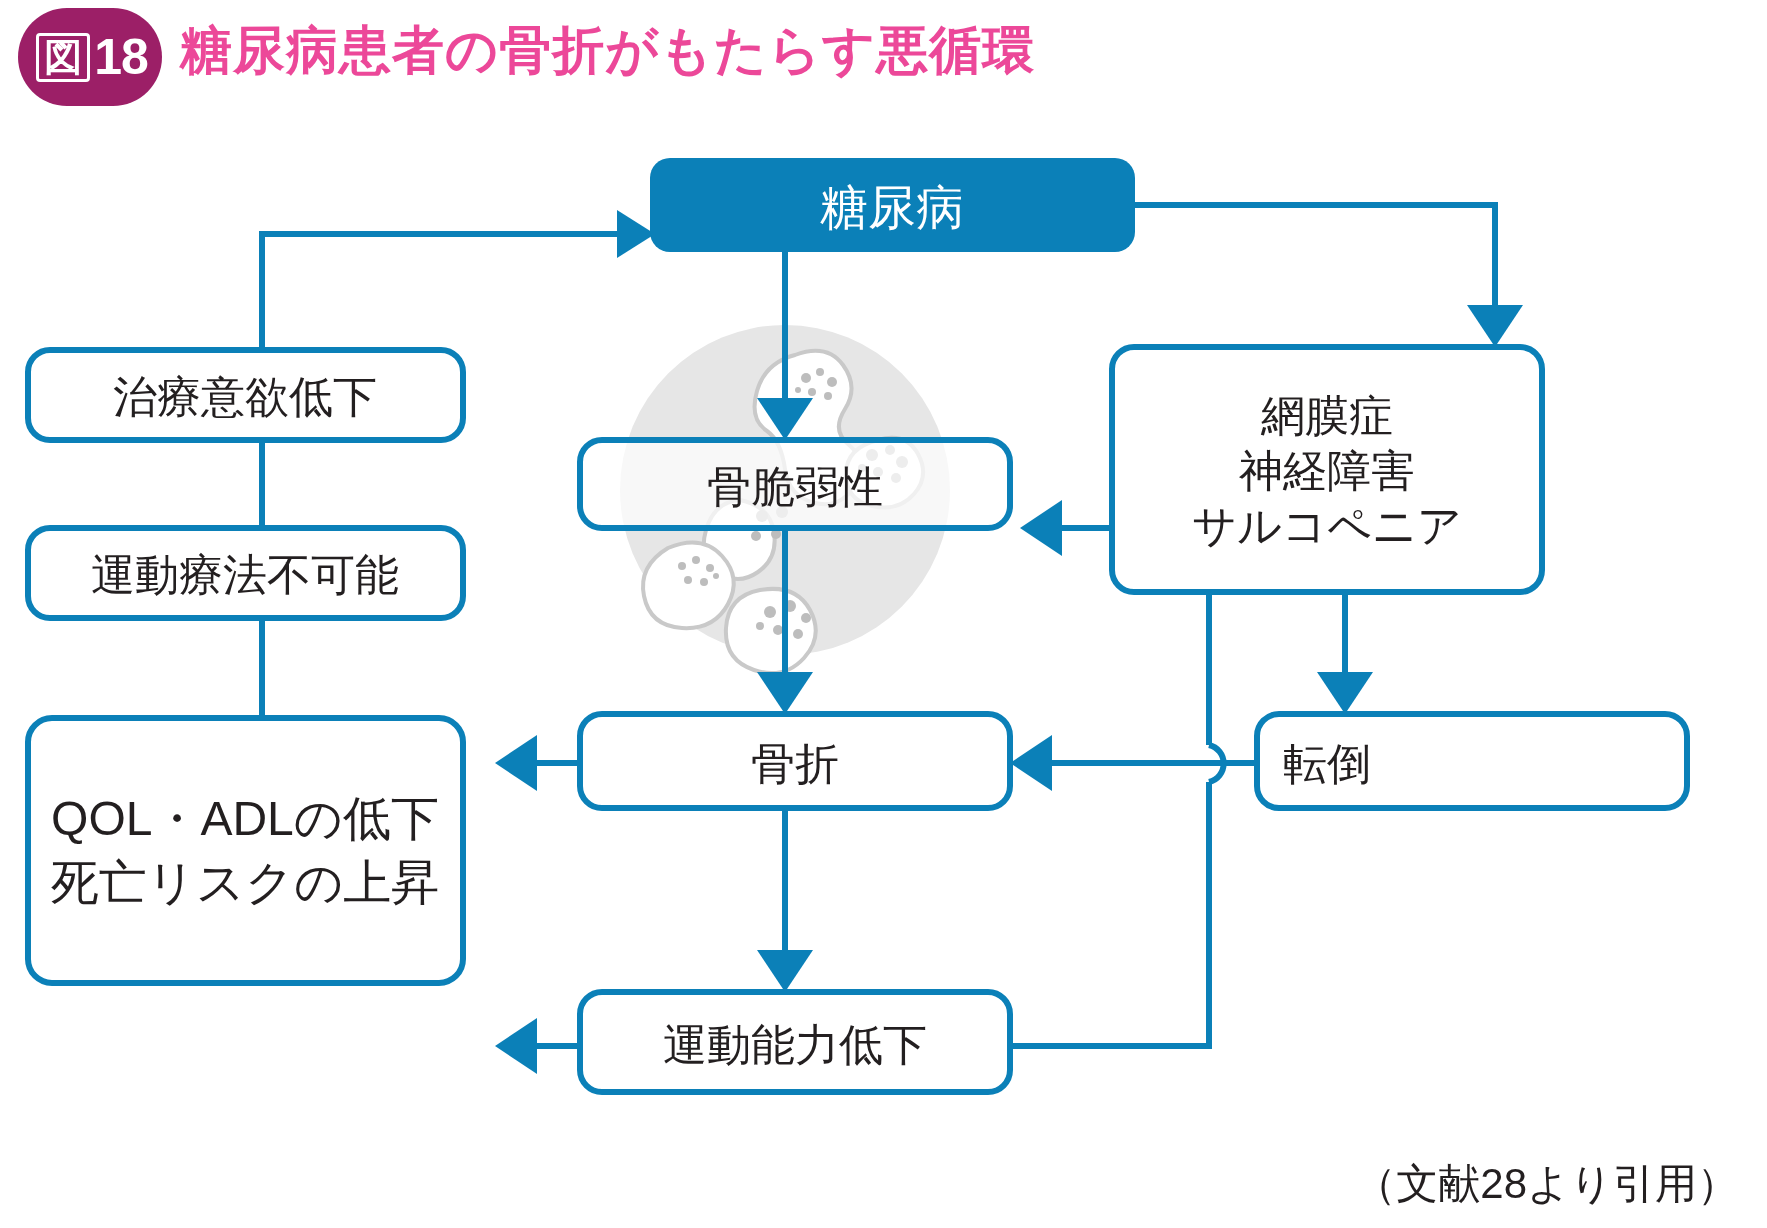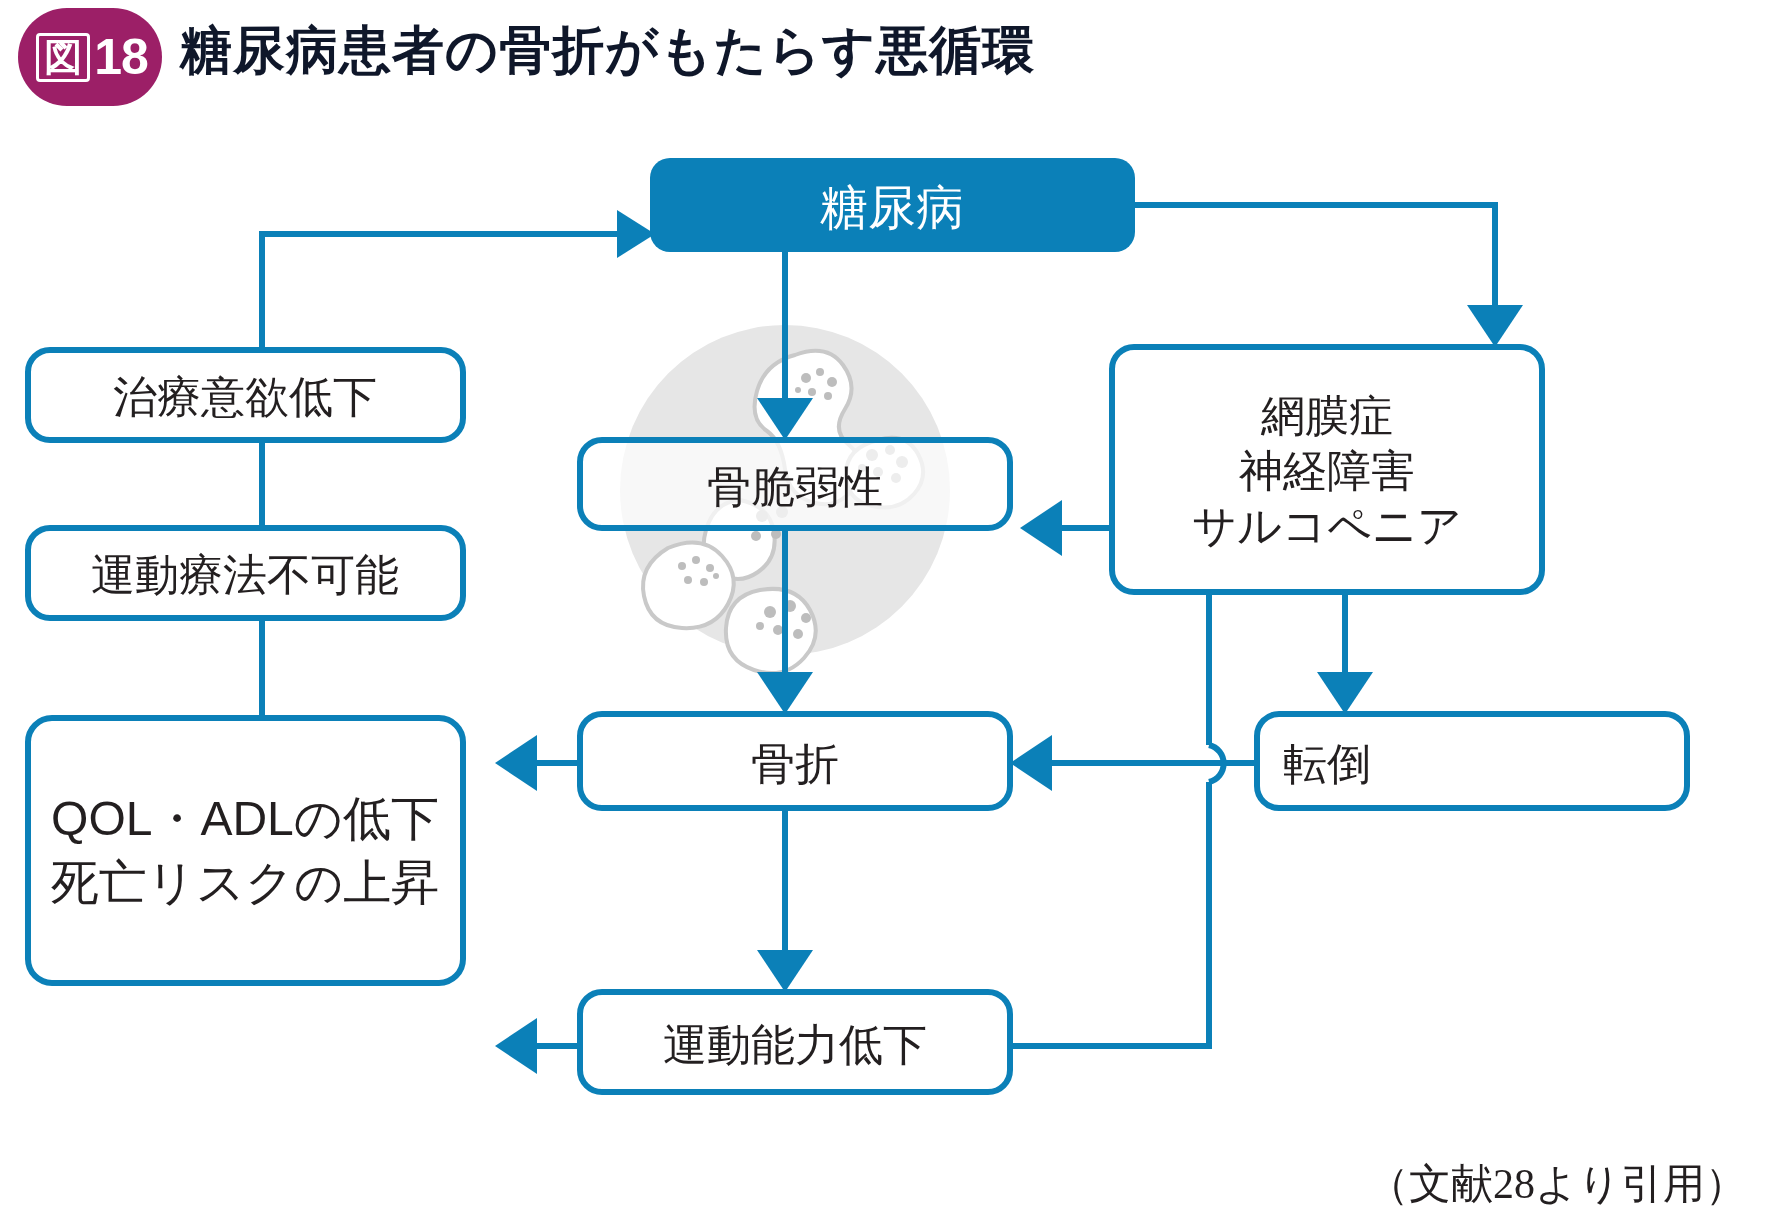--- a/index.html
+++ b/index.html
@@ -54,21 +54,21 @@
     font-weight: bold;
     line-height: 1;
     letter-spacing: -1px;
   }
   #fig-title {
     position: absolute;
     left: 180px;
     top: 24px;
     font-size: 52px;
     font-weight: bold;
-    color: #0f172a;
+    color: #ec4899;
     letter-spacing: 1px;
     white-space: nowrap;
     line-height: 1;
   }
 
   
   #diagram {
     position: absolute;
     left: 0;
     top: 0;
@@ -116,26 +116,26 @@
     stroke: #c9c9c9;
     stroke-width: 4;
   }
   .bone-dot {
     fill: #bdbdbd;
   }
 
   
   #source-note {
     position: absolute;
-    right: 20px;
+    right: 28px;
     bottom: 16px;
     font-size: 42px;
     color: #231f20;
     white-space: nowrap;
-    font-family: Liberation Serif, serif;
+    font-family: Liberation Sans, sans-serif;
     text-align: center;
   }
 </style>
 </head>
 <body>
 
 <div id="header">
   <div id="fig-badge">
     <span class="fig-mark">図</span>
     <span class="fig-num">18</span>

